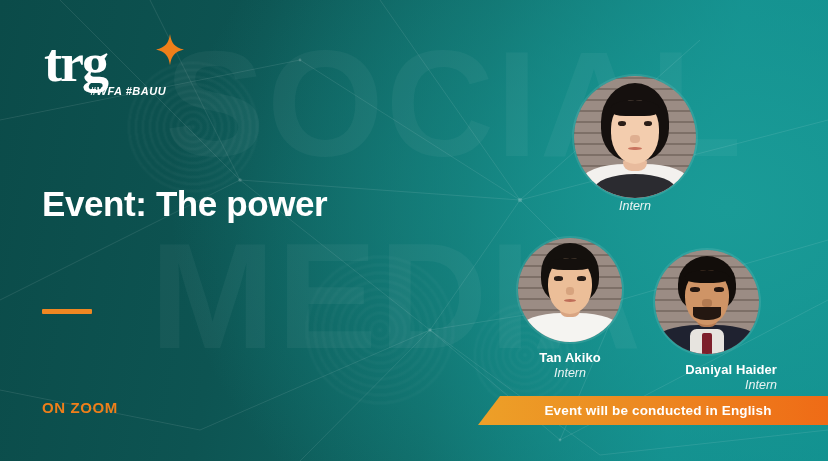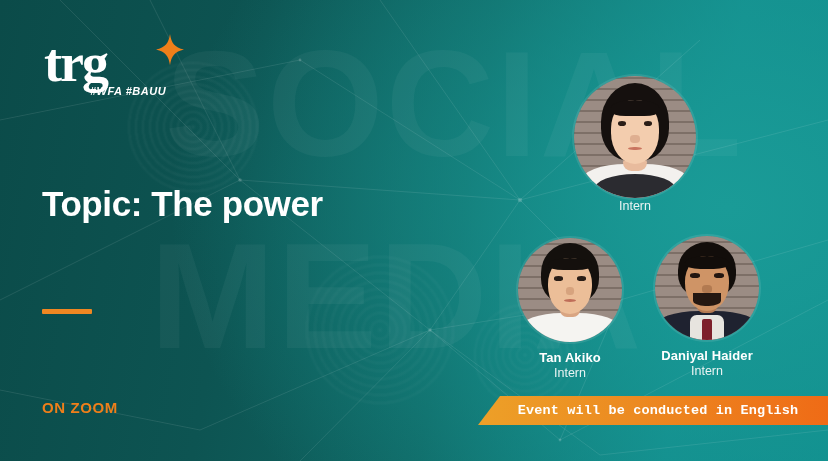--- a/index.html
+++ b/index.html
@@ -90,21 +90,21 @@
   }
   .platform {
     position:absolute; left:42px; top:399px;
     font-size:15px; font-weight:700; color:#ef7f1a; letter-spacing:.6px;
   }
 
   
   .speaker { position:absolute; text-align:center; }
   .sp-top  { left:555px; top:76px;  width:160px; }
   .sp-left { left:500px; top:238px; width:140px; }
-  .sp-right{ left:637px; top:236px; width:140px; }
+  .sp-right{ left:637px; top:250px; width:140px;text-align:right; }
 
   .avatar {
     border-radius:50%;
     margin:0 auto;
     overflow:hidden;
     position:relative;
     box-shadow:0 0 0 2px rgba(255,255,255,.10);
   }
   .av-lg { width:122px; height:122px; }
   .av-sm { width:104px; height:104px; }
@@ -120,29 +120,29 @@
   .hair   { position:absolute; border-radius:50% 50% 42% 42%; }
   .face   { position:absolute; border-radius:46% 46% 50% 50%; }
   .neck   { position:absolute; border-radius:10px; }
   .shirt  { position:absolute; border-radius:42% 42% 0 0; }
 
   .sp-name {
     margin-top:8px; font-size:13px; font-weight:700; color:#ffffff;
     letter-spacing:.1px;
   }
   .sp-role {
-    font-size:12.5px; color:#eaf4f3; margin-top:1px;
+    font-size:12.5px; font-style:italic; color:#eaf4f3; margin-top:1px;
   }
 
   
   .banner {
     position:absolute; left:478px; top:396px; width:350px; height:29px;
     background:linear-gradient(90deg,#eda028 0%, #ec8a21 45%, #ef6b16 100%);
     clip-path:polygon(22px 0, 100% 0, 100% 100%, 0 100%);
-    display:flex; align-items:center; justify-content:center;font-family:Liberation Mono, monospace;
+    display:flex; align-items:center; justify-content:center;
   }
   .banner-text {
     font-size:13.5px; font-weight:700; color:#ffffff; letter-spacing:.15px;
     padding-left:10px;
   }
 </style>
 </head>
 <body>
 
 <div class="poster">
@@ -179,21 +179,21 @@
 
   <div class="logo">
     <div class="logo-word">trg</div>
     <svg class="logo-star" width="36" height="38" viewBox="0 0 36 38">
       <path d="M18 2 C19.4 11.2 22.6 15.4 32 17.6 C22.6 19.8 19.4 24 18 33.2 C16.6 24 13.4 19.8 4 17.6 C13.4 15.4 16.6 11.2 18 2 Z" fill="#ef7f1a"></path>
     </svg>
     <div class="logo-tag">#WFA #BAUU</div>
   </div>
 
   <div class="topic">
-    <div>Topic: The power</div>
+    <div>Event: The power</div>
   </div>
 
   <div class="rule"></div>
   <div class="platform">ON ZOOM</div>
 
   <div class="speaker sp-top">
     <div class="avatar av-lg">
       <div class="brick"></div>
       <div class="person">
         <div class="shirt" style="left:6%;right:6%;bottom:-6%;height:34%;background:#f3f1ee;"></div>

